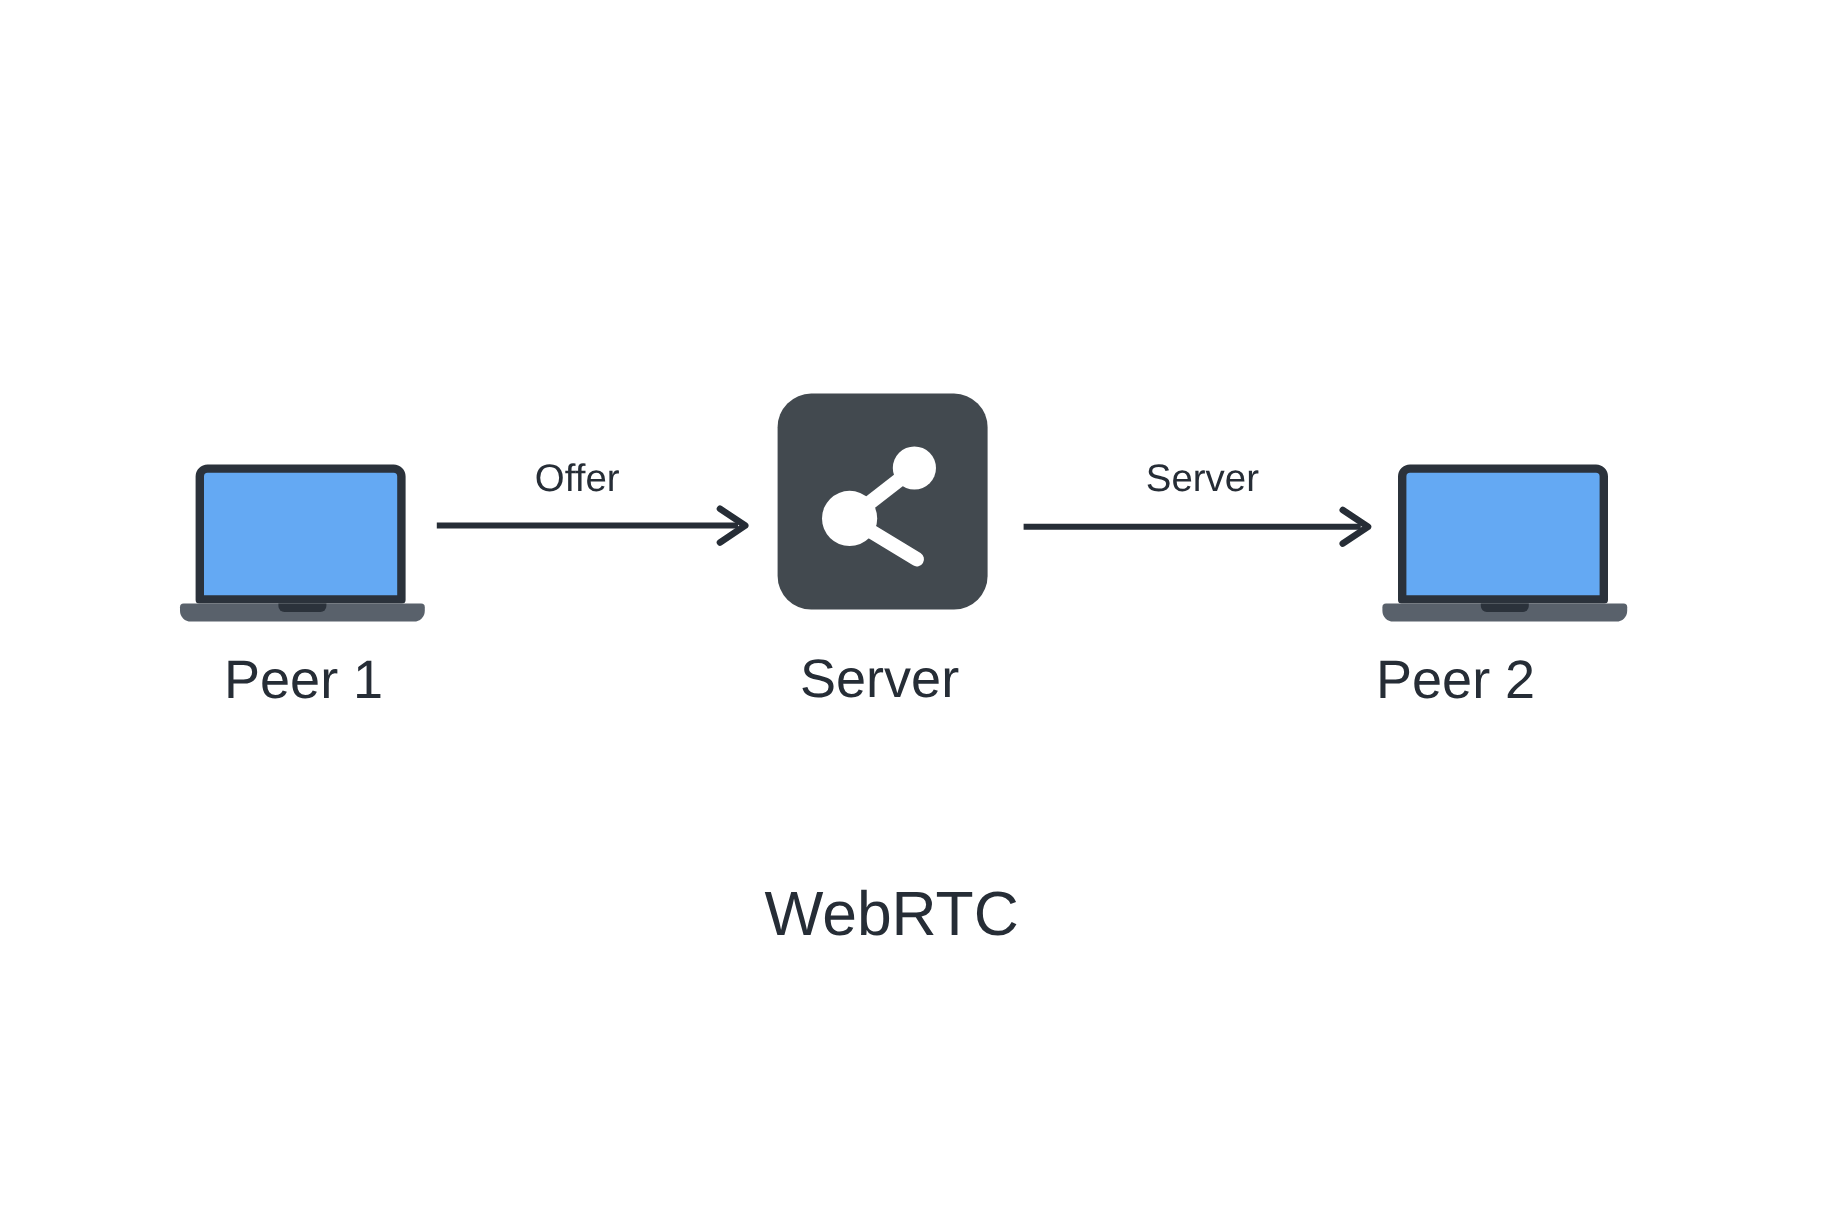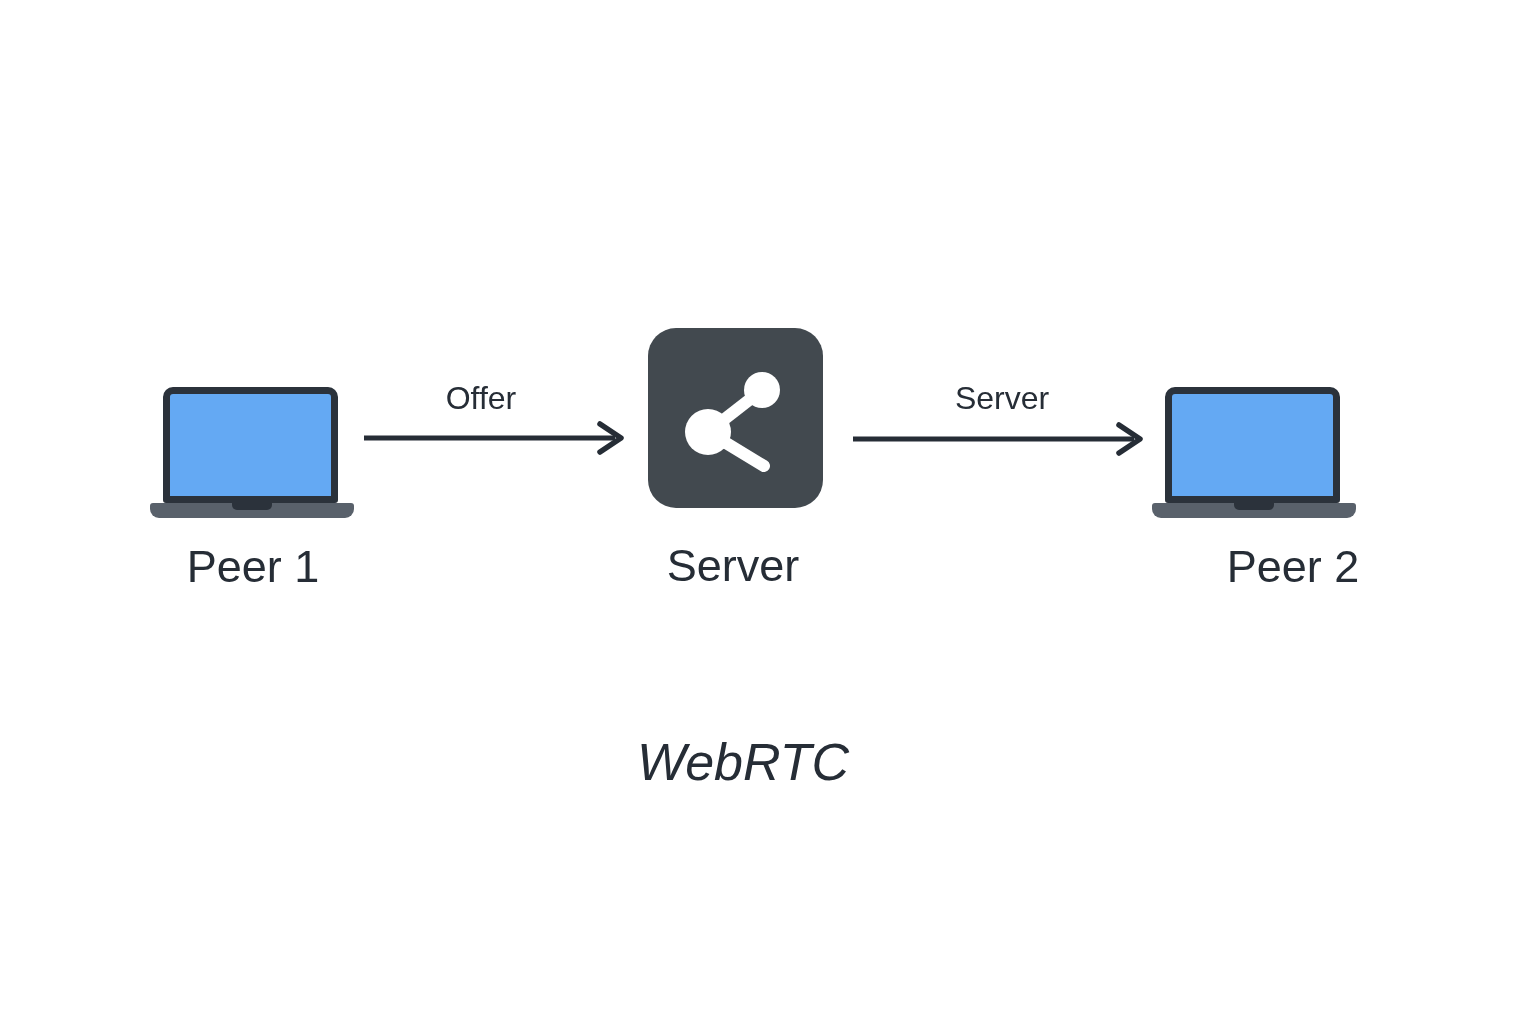--- a/index.html
+++ b/index.html
@@ -36,21 +36,20 @@
     white-space: nowrap;
   }
   .diagram-title {
     position: absolute;
     transform: translateX(-50%);
     color: #262d36;
     font-size: 52px;
     font-weight: 500;
     line-height: 1;
     white-space: nowrap;
-    font-style: italic;
   }
   
   .laptop {
     position: absolute;
     width: 204px;
     height: 131px;
   }
   .laptop .lid {
     position: absolute;
     left: 13px;
@@ -136,17 +135,17 @@
     <line x1="3" y1="19" x2="284" y2="19" stroke="#262d36" stroke-width="5"></line>
     <polyline points="269,5 290,19 269,33" fill="none" stroke="#262d36" stroke-width="5.5" stroke-linecap="round" stroke-linejoin="round"></polyline>
   </svg>
 
   <div class="laptop" style="left:1152px; top:387px;">
     <div class="lid"></div>
     <div class="base">
       <div class="notch"></div>
     </div>
   </div>
-  <div class="label" style="left:1293px; top:540px;">Peer 2</div>
+  <div class="label" style="left:1213px; top:540px;">Peer 2</div>
 
   <div class="diagram-title" style="left:743px; top:736px;">WebRTC</div>
 
 </div>
 
 </body></html>

